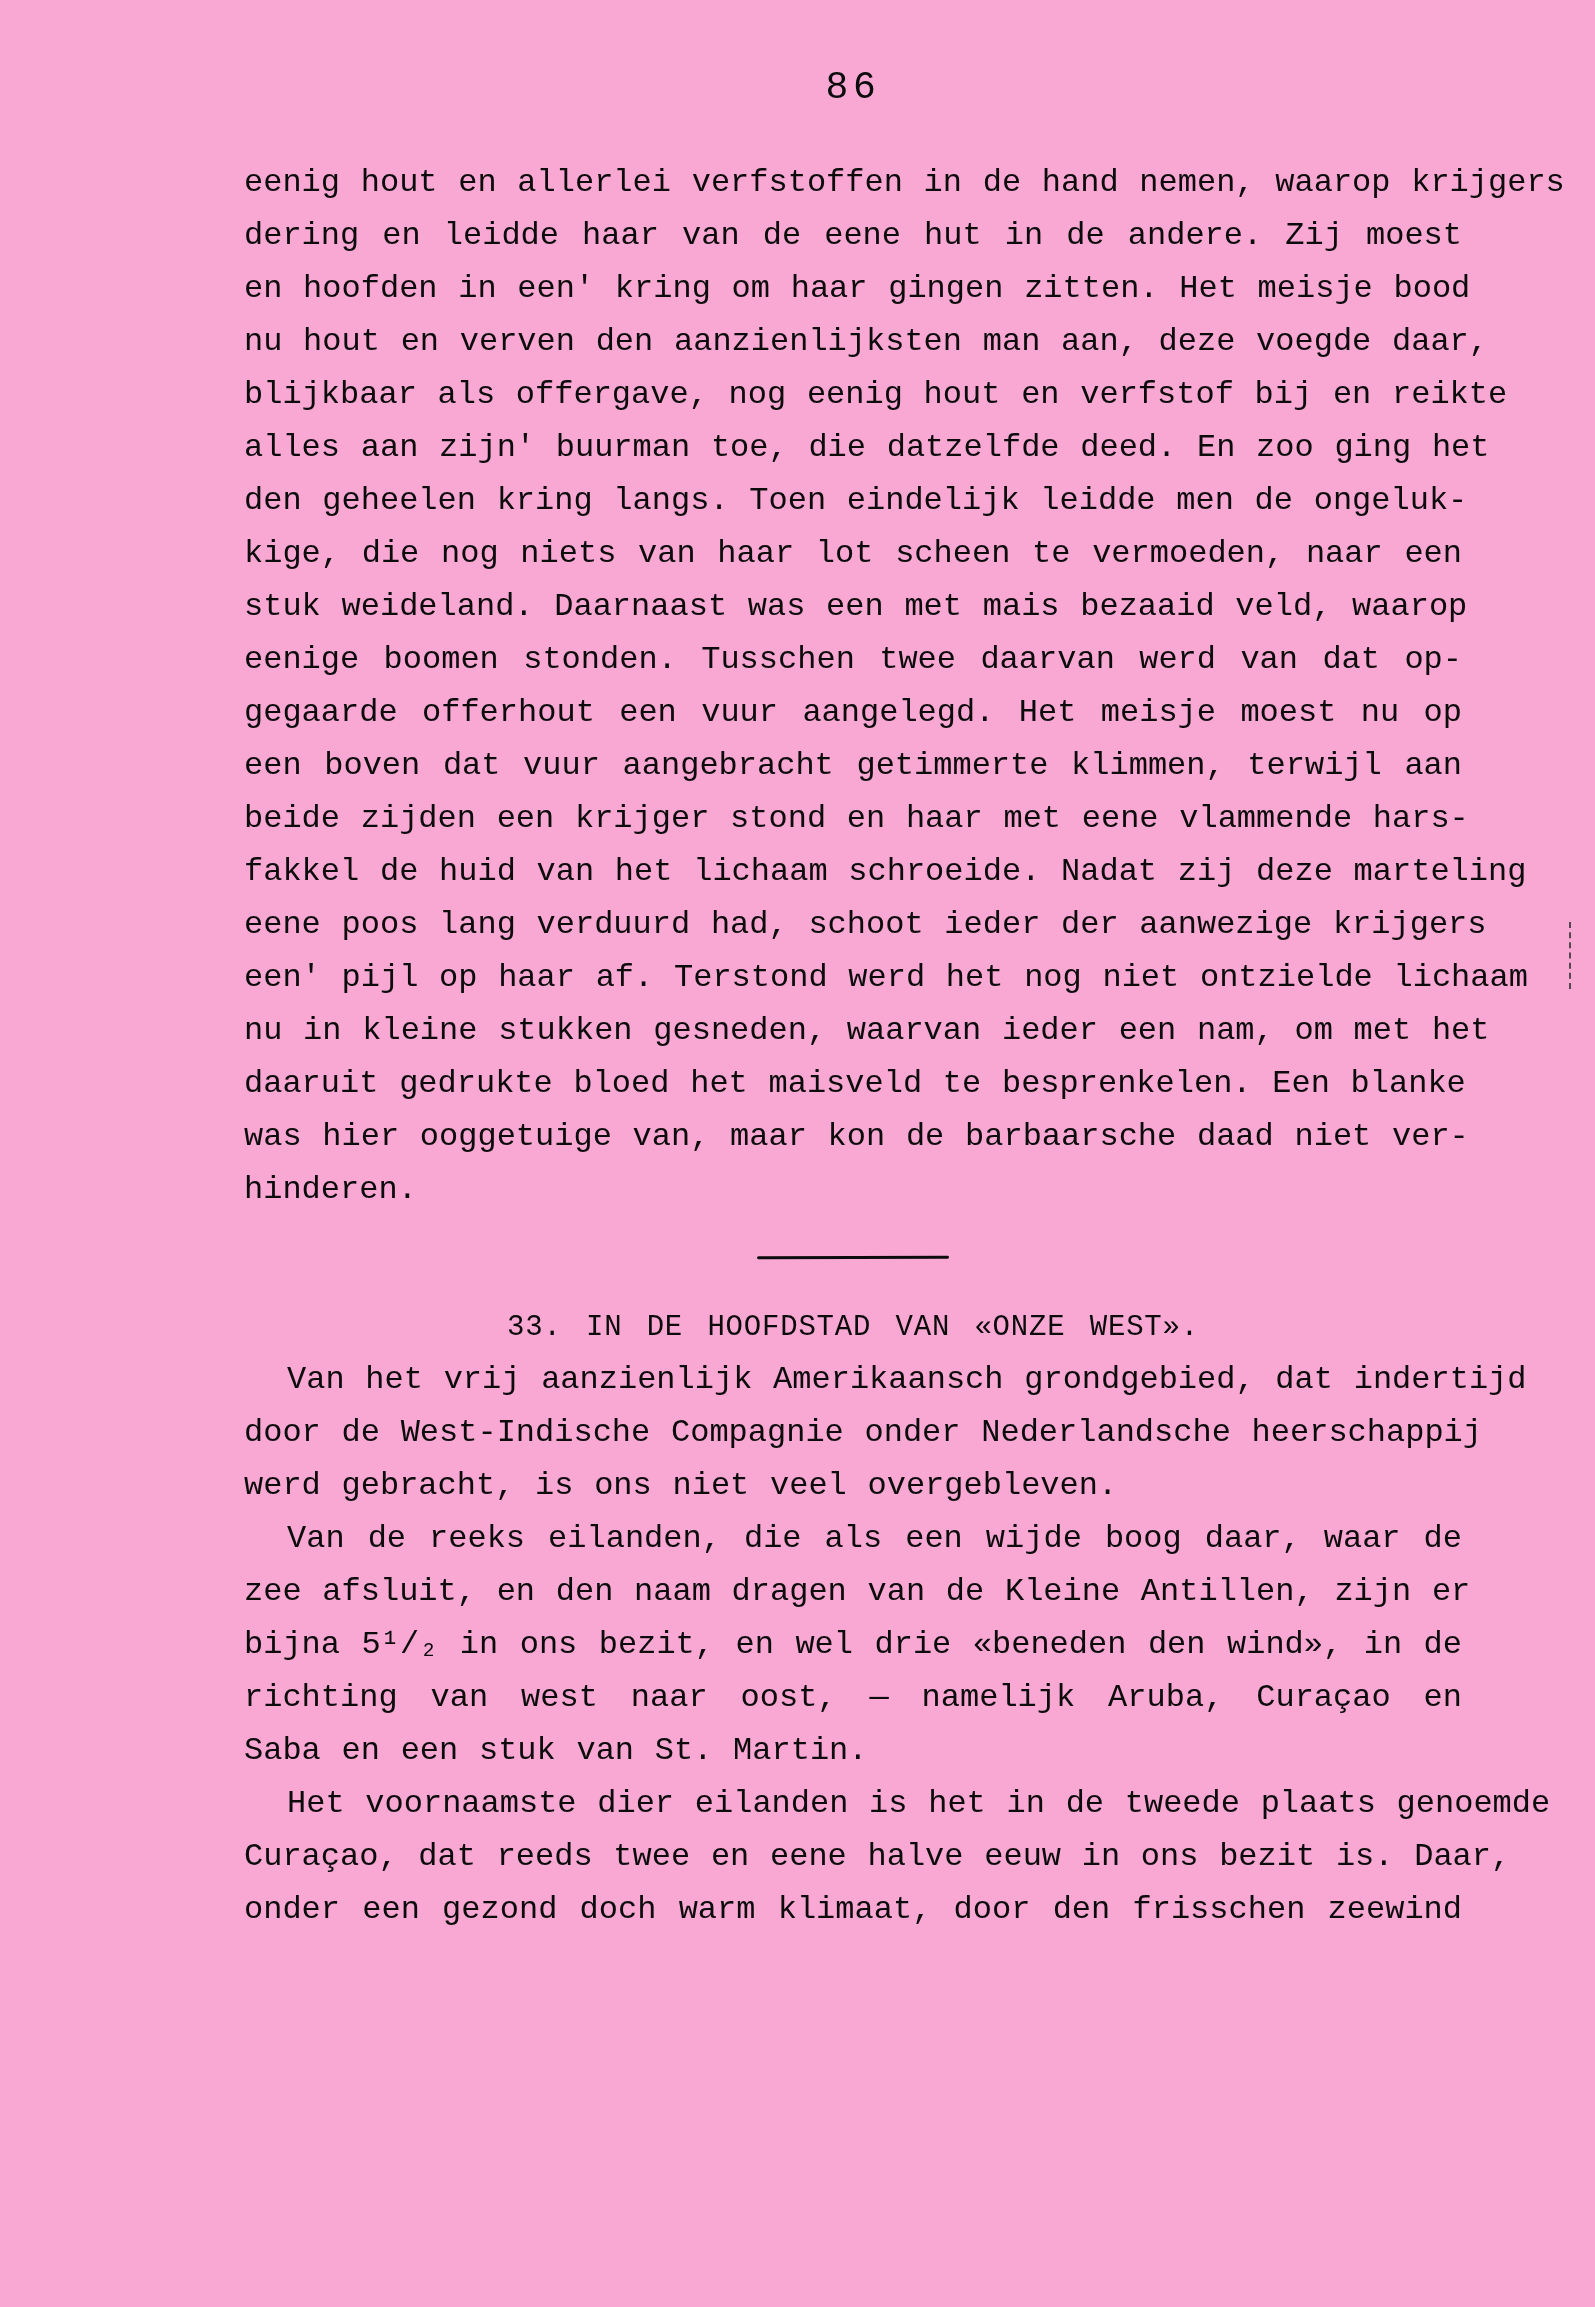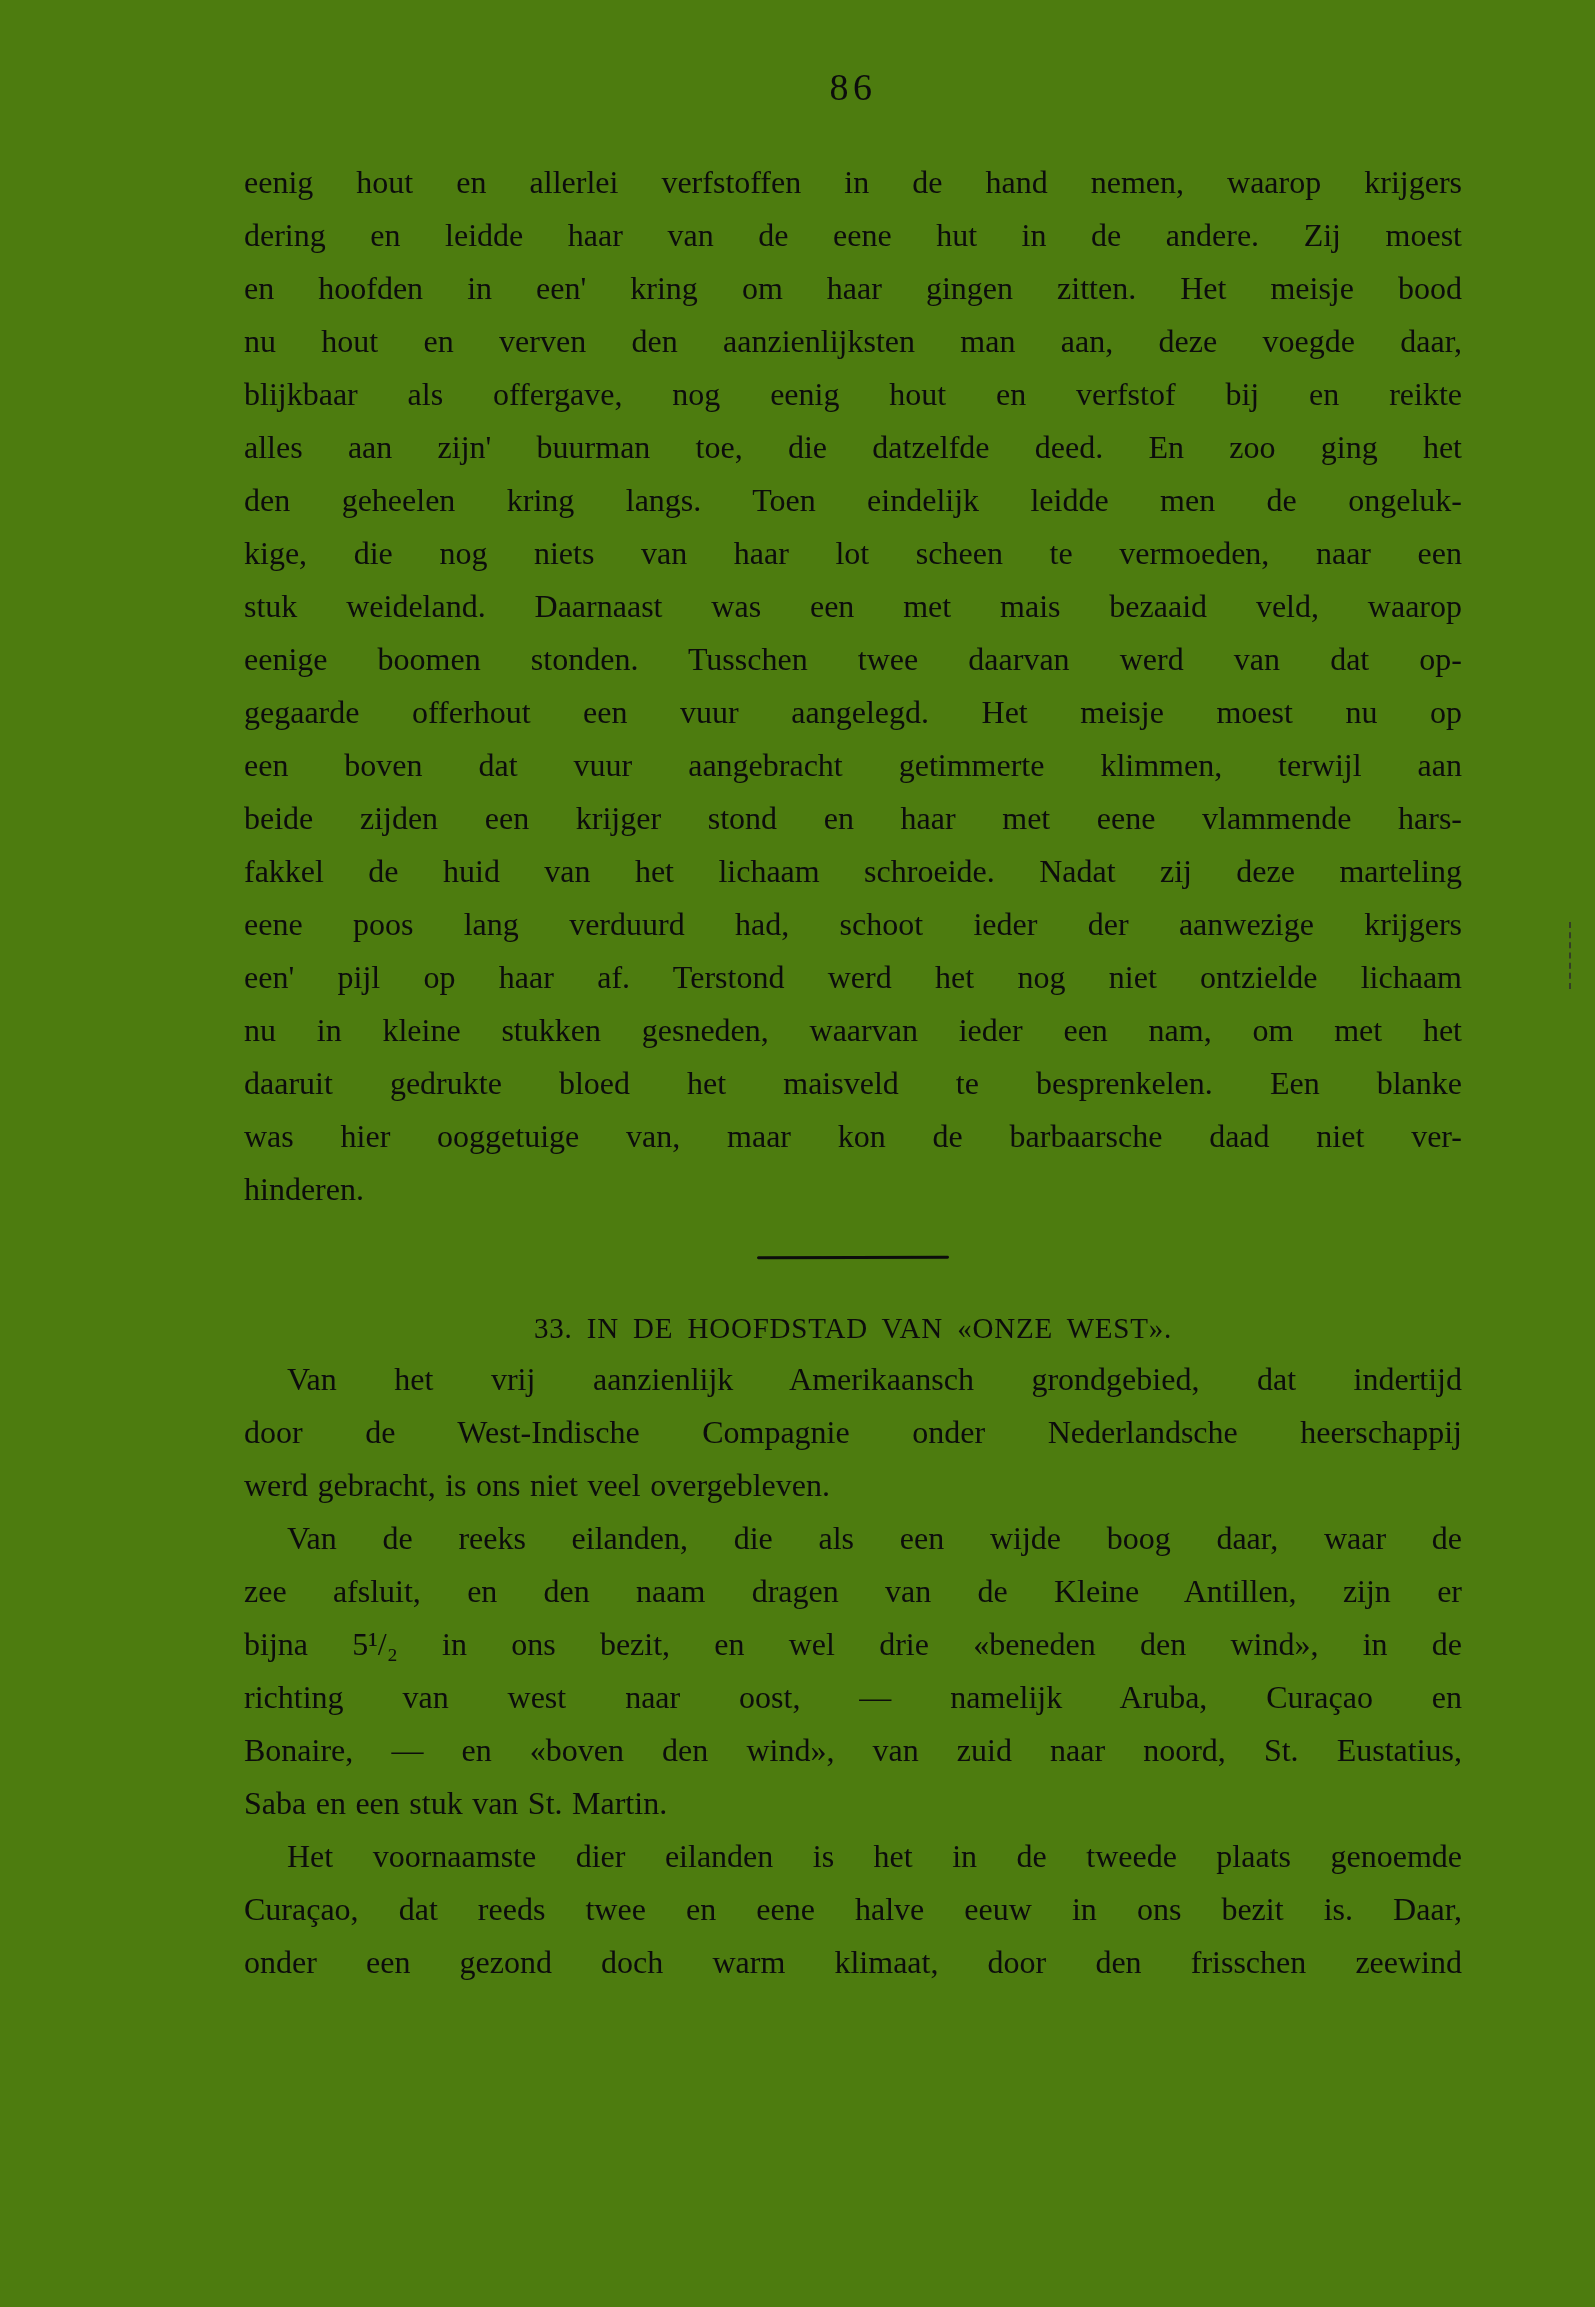--- a/index.html
+++ b/index.html
@@ -4,23 +4,23 @@
 <style>
   html, body {
     margin: 0;
     padding: 0;
     background: #ffffff;
   }
   .page {
     position: relative;
     width: 1595px;
     height: 2307px;
-    background: #4d7c0f;
+    background: #f9a8d4;
     color: #0c0c0c;
-    font-family: Liberation Serif, serif;
+    font-family: Liberation Mono, monospace;
     overflow: hidden;
   }
   .page-number {
     position: absolute;
     left: 244px;
     top: 66px;
     width: 1218px;
     text-align: center;
     font-size: 38px;
     line-height: 43px;
@@ -118,21 +118,20 @@
         <div class="line indent">Van het vrij aanzienlijk Amerikaansch grondgebied, dat indertijd</div>
         <div class="line">door de West-Indische Compagnie onder Nederlandsche heerschappij</div>
         <div class="line last">werd gebracht, is ons niet veel overgebleven.</div>
       </section>
 
     <section>
         <div class="line indent">Van de reeks eilanden, die als een wijde boog daar, waar de</div>
         <div class="line">zee afsluit, en den naam dragen van de Kleine Antillen, zijn er</div>
         <div class="line">bijna 5¹/₂ in ons bezit, en wel drie «beneden den wind», in de</div>
         <div class="line">richting van west naar oost, — namelijk Aruba, Curaçao en</div>
-        <div class="line">Bonaire, — en «boven den wind», van zuid naar noord, St. Eustatius,</div>
         <div class="line last">Saba en een stuk van St. Martin.</div>
       </section>
 
     <section>
         <div class="line indent">Het voornaamste dier eilanden is het in de tweede plaats genoemde</div>
         <div class="line">Curaçao, dat reeds twee en eene halve eeuw in ons bezit is. Daar,</div>
         <div class="line">onder een gezond doch warm klimaat, door den frisschen zeewind</div>
       </section>
 
   </div>

